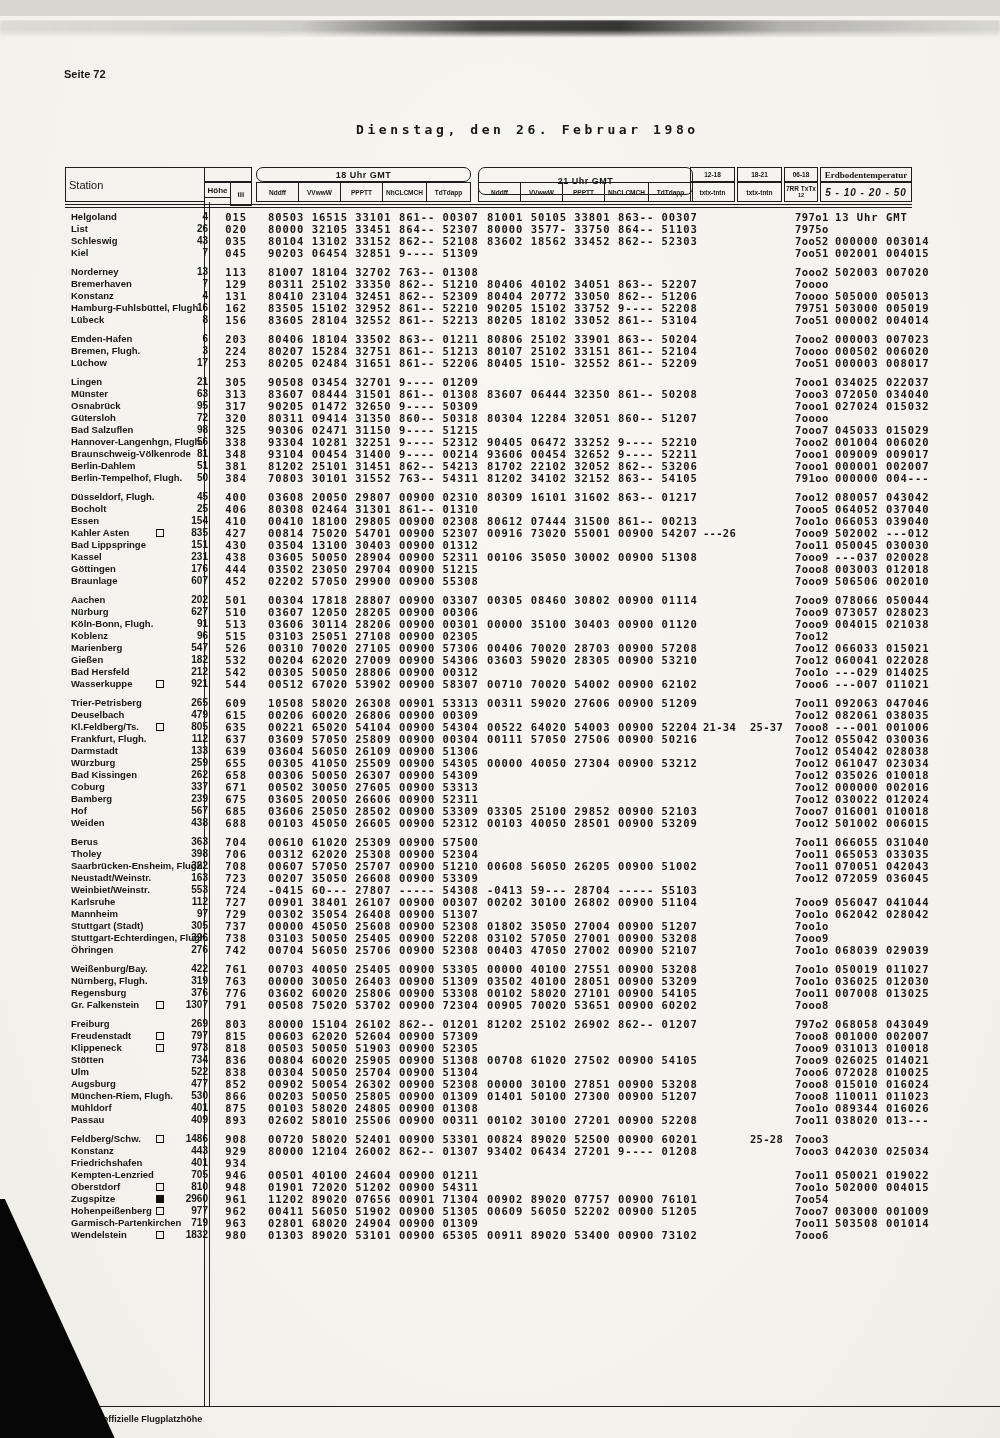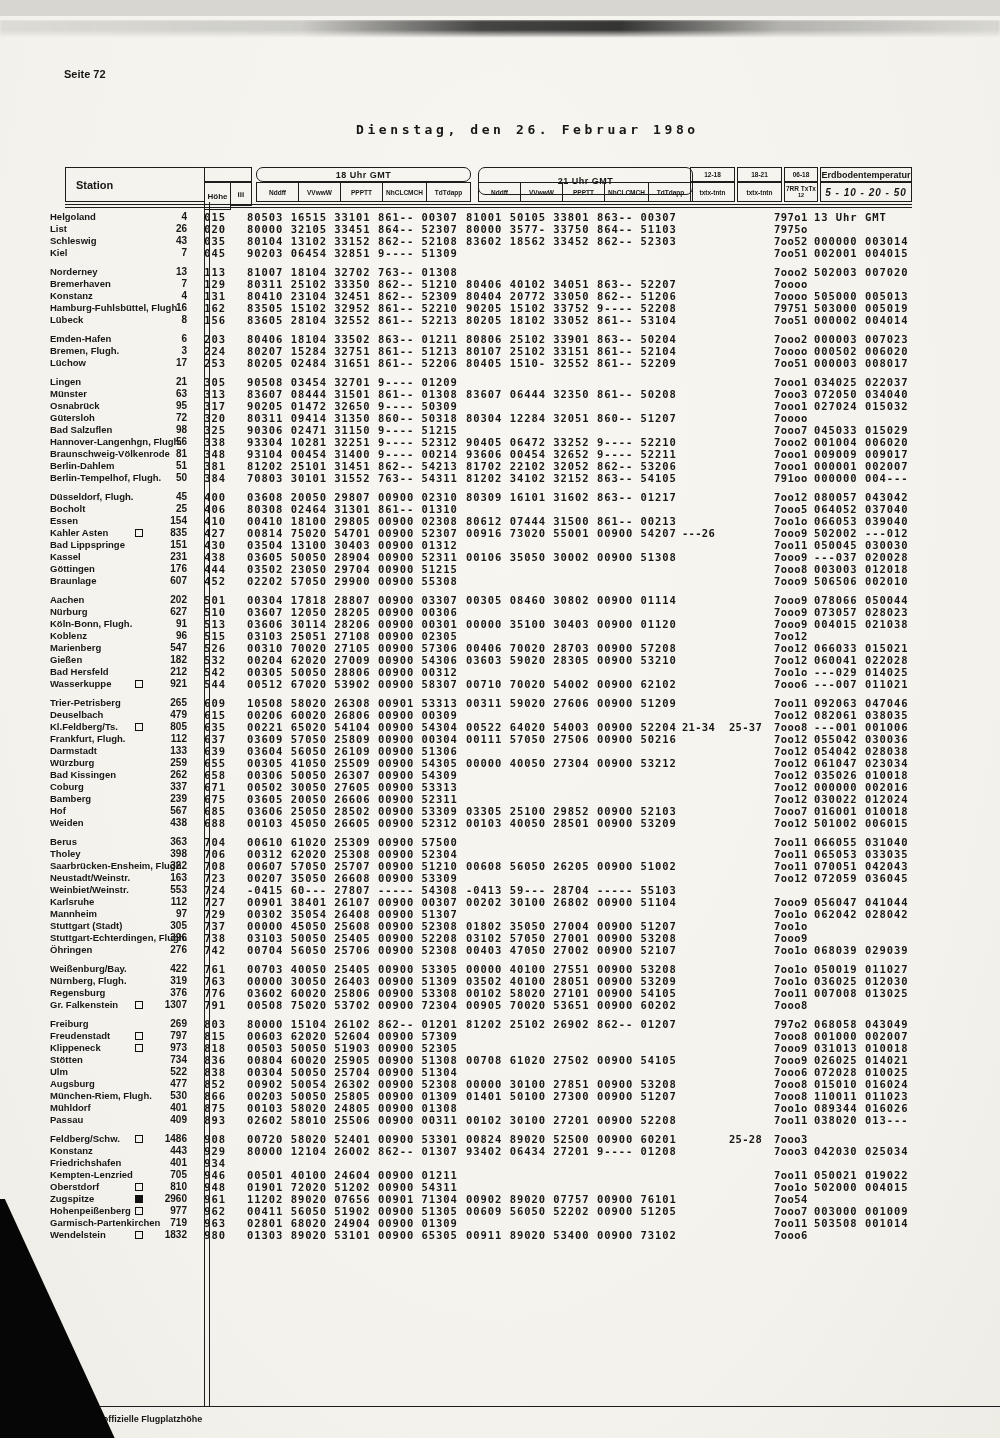--- a/index.html
+++ b/index.html
@@ -17,28 +17,28 @@
   .seite{position:absolute;left:64px;top:52px;font-weight:bold;font-size:11px;}
   .date{position:absolute;left:356px;top:106px;font-family:"DejaVu Sans Mono",monospace;
     font-weight:bold;font-size:13px;letter-spacing:3.6px;white-space:nowrap;}
   
   .box{position:absolute;border:1.3px solid #1d1d1d;box-sizing:border-box;
     display:flex;align-items:center;justify-content:center;text-align:center;}
   .blank{justify-content:flex-start;}
   .hlbl{font-weight:bold;font-size:8px;}
   .hlbl-lg{font-weight:bold;font-size:9px;letter-spacing:.5px;border-radius:7px;}
   .hlbl-xs{font-weight:bold;font-size:6.5px;letter-spacing:0;}
-  .station-box{justify-content:flex-start;padding-left:10px;font-weight:bold;font-size:11px;}
+  .station-box{justify-content:flex-start;padding-left:3px;font-weight:normal;font-size:11px;}
   .erd-sub{font-style:italic;font-weight:bold;font-size:10px;letter-spacing:1px;}
   .rr-sub{flex-direction:column;line-height:6px;}
   .rr-sub .s2{font-size:5.5px;font-weight:bold;}
   .vline{position:absolute;width:1.2px;background:#1d1d1d;}
   .hrule{position:absolute;height:1.4px;background:#1d1d1d;}
   
-  .tbody{position:absolute;left:50px;top:195px;width:870px;}
+  .tbody{position:absolute;left:71px;top:195px;width:870px;}
   .tblock{margin-bottom:7px;}
   .trow{display:flex;height:12px;line-height:12px;white-space:nowrap;}
   .cell{display:block;box-sizing:border-box;flex:none;}
   .mono{font-family:"DejaVu Sans Mono",monospace;font-weight:bold;font-size:10.5px;letter-spacing:.95px;}
   .c-name{width:104px;position:relative;font-weight:bold;font-size:9.5px;overflow:visible;}
   .c-hoehe{width:35px;text-align:right;font-weight:bold;font-size:10px;padding-right:2px;}
   .c-iii{width:51px;text-align:right;padding-right:14px;}
   .c-g18{width:223px;padding-left:7px;}
   .c-g21{width:212px;padding-left:3px;}
   .c-t1{width:47px;text-align:center;letter-spacing:.3px;}
@@ -53,21 +53,21 @@
 </head>
 <body>
 
 <div class="page">
   <div class="artifact-top"></div>
   <div class="seite">Seite 72</div>
   <div class="date">Dienstag, den 26. Februar 198o</div>
 
   <div class="box station-box" style="left:65px;top:151px;width:140px;height:35px;">Station</div>
   <div class="box blank" style="left:204px;top:151px;width:48px;height:15px;"></div>
-  <div class="box hlbl" style="left:204px;top:166px;width:27px;height:28px;">Höhe</div>
+  <div class="box hlbl" style="left:204px;top:166px;width:27px;height:16px;">Höhe</div>
   <div class="box hlbl" style="left:229.7px;top:166px;width:22.3px;height:24px;">iii</div>
 
   <div class="box hlbl-lg" style="left:256px;top:151px;width:215px;height:15px;">18 Uhr GMT</div>
   <div class="box hlbl-xs" style="left:256px;top:166px;width:43px;height:20px;">Nddff</div>
   <div class="box hlbl-xs" style="left:298px;top:166px;width:43px;height:20px;">VVwwW</div>
   <div class="box hlbl-xs" style="left:340px;top:166px;width:43px;height:20px;">PPPTT</div>
   <div class="box hlbl-xs" style="left:382px;top:166px;width:45px;height:20px;">NhCLCMCH</div>
   <div class="box hlbl-xs" style="left:426px;top:166px;width:45px;height:20px;">TdTdapp</div>
 
   <div class="box hlbl-lg" style="left:478px;top:151px;width:215px;height:28px;">21 Uhr GMT</div>
@@ -79,21 +79,21 @@
 
   <div class="box hlbl-xs" style="left:690px;top:151px;width:45px;height:15px;">12-18</div>
   <div class="box hlbl-xs" style="left:690px;top:166px;width:45px;height:20px;">txtx-tntn</div>
   <div class="box hlbl-xs" style="left:737px;top:151px;width:45px;height:15px;">18-21</div>
   <div class="box hlbl-xs" style="left:737px;top:166px;width:45px;height:20px;">txtx-tntn</div>
   <div class="box hlbl-xs" style="left:784px;top:151px;width:34px;height:15px;">06-18</div>
   <div class="box hlbl-xs rr-sub" style="left:784px;top:166px;width:34px;height:20px;">
     <span>7RR TxTx</span>
     <span class="s2">12</span>
   </div>
-  <div class="box hlbl" style="left:820px;top:151px;width:92px;height:15px;font-size:9px;">Erdbodentemperatur</div>
+  <div class="box hlbl" style="left:820px;top:151px;width:92px;height:15px;font-size:9px;font-family:Liberation Serif, serif;">Erdbodentemperatur</div>
   <div class="box erd-sub" style="left:820px;top:166px;width:92px;height:20px;">5 - 10 - 20 - 50</div>
 
   <div class="hrule" style="left:65px;top:187.5px;width:847px;"></div>
   <div class="hrule" style="left:65px;top:190.5px;width:847px;"></div>
 
   <div class="vline" style="left:204px;top:151px;height:1240px;"></div>
   <div class="vline" style="left:208.5px;top:186px;height:1205px;"></div>
 
   <div class="tbody">
       <div class="tblock">

